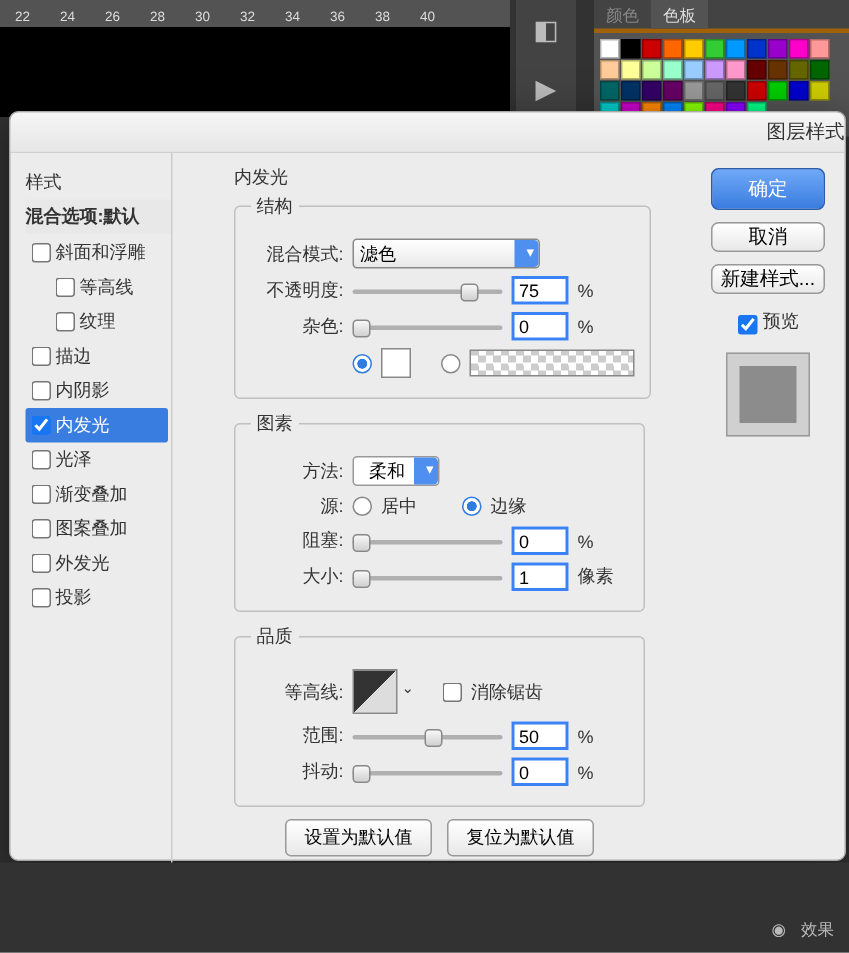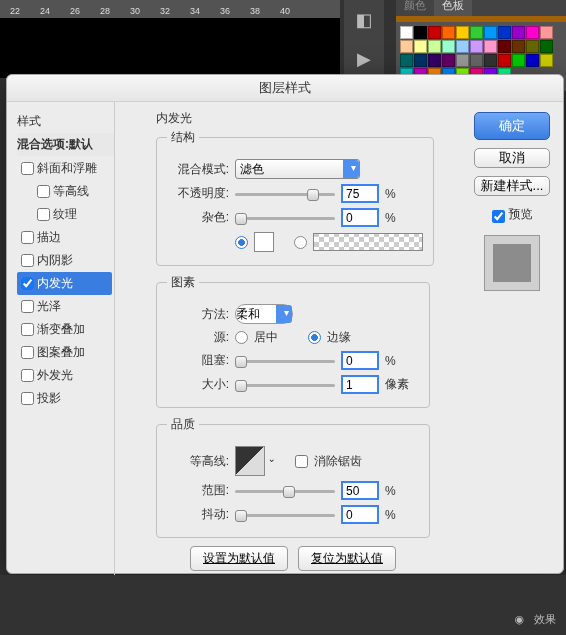--- a/index.html
+++ b/index.html
@@ -5,32 +5,32 @@
 * { box-sizing: border-box; margin: 0; padding: 0; font-family: -apple-system, "PingFang SC", sans-serif; }
 body { width: 566px; height: 635px; background: #323232; position: relative; overflow: hidden; font-size: 12px; }
 
 
 .ruler-top { position: absolute; top: 0; left: 0; width: 340px; height: 18px; background: #535353; color: #ddd; font-size: 9px; display: flex; align-items: flex-end; padding-bottom: 2px; }
 .ruler-top span { flex: 0 0 30px; text-align: center; }
 .canvas { position: absolute; top: 18px; left: 0; width: 340px; height: 60px; background: #000; }
 
 
 .panel-tabs { position: absolute; top: 0; right: 0; width: 170px; background: #434343; }
-.tab-row { display: flex; height: 22px; border-bottom: 6px solid #a16207; align-items: flex-end; }
+.tab-row { display: flex; height: 22px; border-bottom: 3px solid #a16207; }
 .tab { padding: 3px 8px; color: #888; font-size: 11px; }
 .tab.active { background: #535353; color: #ddd; }
 .swatches { padding: 4px 4px 10px 4px; background: #535353; display: flex; flex-wrap: wrap; align-content: flex-start; gap: 1px; position: relative; }
 .swatch { width: 13px; height: 13px; border: 1px solid rgba(0,0,0,0.3); }
 
 .side-icons { position: absolute; top: 0; left: 344px; width: 40px; height: 78px; background: #434343; display: flex; flex-direction: column; align-items: center; justify-content: space-around; font-size: 18px; color: #bbb; }
 .side-icons div { width: 28px; height: 28px; display: flex; align-items: center; justify-content: center; }
 
 
 .dialog { position: absolute; top: 74px; left: 6px; width: 558px; height: 500px; background: #ececec; border: 1px solid #aaa; border-radius: 6px; box-shadow: 0 8px 30px rgba(0,0,0,0.5); }
-.dlg-title { text-align: center; padding: 4px 0; font-size: 13px; color: #333; border-bottom: 1px solid #d0d0d0; background: linear-gradient(#f6f6f6,#e6e6e6); border-radius: 6px 6px 0 0; font-family: Liberation Mono, monospace; }
+.dlg-title { text-align: right; padding: 4px 0; font-size: 13px; color: #333; border-bottom: 1px solid #d0d0d0; background: linear-gradient(#f6f6f6,#e6e6e6); border-radius: 6px 6px 0 0; font-family: Liberation Mono, monospace; }
 .dlg-body { display: flex; height: calc(100% - 24px); gap: 35px; }
 
 
 .style-list { width: 108px; border-right: 1px solid #ccc; padding: 8px 0 0 10px; }
 .style-hdr { font-size: 12px; color: #333; padding: 3px 0; }
 .style-opt { font-size: 12px; color: #333; padding: 3px 0; background: #e8e8e8; margin-bottom: 1px; font-weight: bold; }
 .style-row { display: flex; align-items: center; padding: 3px 0 3px 4px; font-size: 12px; color: #333; gap: 3px; margin-right: 2px; }
 .style-row.sel { background: #3a7de0; color: #fff; border-radius: 2px; }
 .style-row.indent { padding-left: 20px; }
 input[type=checkbox] { width: 13px; height: 13px; }
@@ -51,27 +51,27 @@
 .slider { flex: 0 0 100px; height: 14px; position: relative; }
 .slider::before { content: ""; position: absolute; left: 0; right: 0; top: 6px; height: 3px; background: #b0b0b0; border-radius: 2px; }
 .thumb { position: absolute; top: 2px; width: 12px; height: 12px; border-radius: 3px; background: linear-gradient(#f8f8f8,#d0d0d0); border: 1px solid #888; }
 .numfield { width: 38px; height: 19px; font-size: 12px; border: 2px solid #3b82f6; background: #fff; padding: 1px 3px; }
 .pct { font-size: 12px; }
 .radio { width: 13px; height: 13px; border-radius: 50%; border: 1px solid #888; display: inline-block; background: #fff; }
 .radio.on { background: radial-gradient(circle, #2f7de0 0 40%, #fff 45% 100%); border-color: #2f7de0; }
 .color-swatch { width: 20px; height: 20px; border: 1px solid #888; background: #fff; }
 .grad-swatch { width: 110px; height: 18px; border: 1px solid #888; background: repeating-conic-gradient(#ccc 0 25%, #fff 0 50%) 0/10px 10px; position: relative; }
 .method-sel { position: relative; display: inline-block; }
-.method-sel select { width: 58px; appearance: none; padding: 1px 0; border-radius: 10px; }
+.method-sel select { width: 58px; appearance: none; padding: 1px 10px; }
 .method-sel::after { content: ""; position: absolute; right: 1px; top: 1px; width: 16px; height: 18px; background: #4f8ff0; border-radius: 0 3px 3px 0; pointer-events: none; }
 .method-sel::before { content: "▾"; position: absolute; right: 4px; top: 3px; color: #fff; font-size: 10px; z-index: 2; pointer-events: none; }
 .contour { width: 30px; height: 30px; border: 1px solid #888; background: linear-gradient(135deg, #333 0 50%, #ddd 50% 100%); display: inline-block; position: relative; }
 .contour::after { content: "⌄"; position: absolute; right: -12px; top: 6px; font-size: 10px; color: #333; }
 .btn-row { display: flex; gap: 10px; justify-content: center; margin-top: 4px; }
-.btn { padding: 3px 12px; font-size: 12px; background: linear-gradient(#fff,#e8e8e8); border: 1px solid #999; border-radius: 4px; text-decoration: underline; }
+.btn { padding: 3px 12px; font-size: 12px; background: linear-gradient(#fff,#e8e8e8); border: 1px solid #999; border-radius: 4px; }
 
 
 .right { width: 92px; padding: 10px 10px 0 0; display: flex; flex-direction: column; align-items: center; gap: 8px; }
 .btn-primary { width: 76px; padding: 4px 0; font-size: 13px; background: linear-gradient(#6fa8f7,#3a7de0); color: #fff; border: 1px solid #2a5db0; border-radius: 5px; }
 .btn-sec { width: 76px; padding: 0 0; font-size: 13px; background: linear-gradient(#fff,#e8e8e8); border: 1px solid #999; border-radius: 5px; }
 .preview-chk { display: flex; align-items: flex-end; gap: 4px; font-size: 12px; color: #333; margin-top: 2px; }
 .preview-box { width: 56px; height: 56px; background: #d0d0d0; border: 1px solid #999; display: flex; align-items: center; justify-content: center; margin-top: 4px; }
 .preview-inner { width: 38px; height: 38px; background: #8c8c8c; }
 
 

